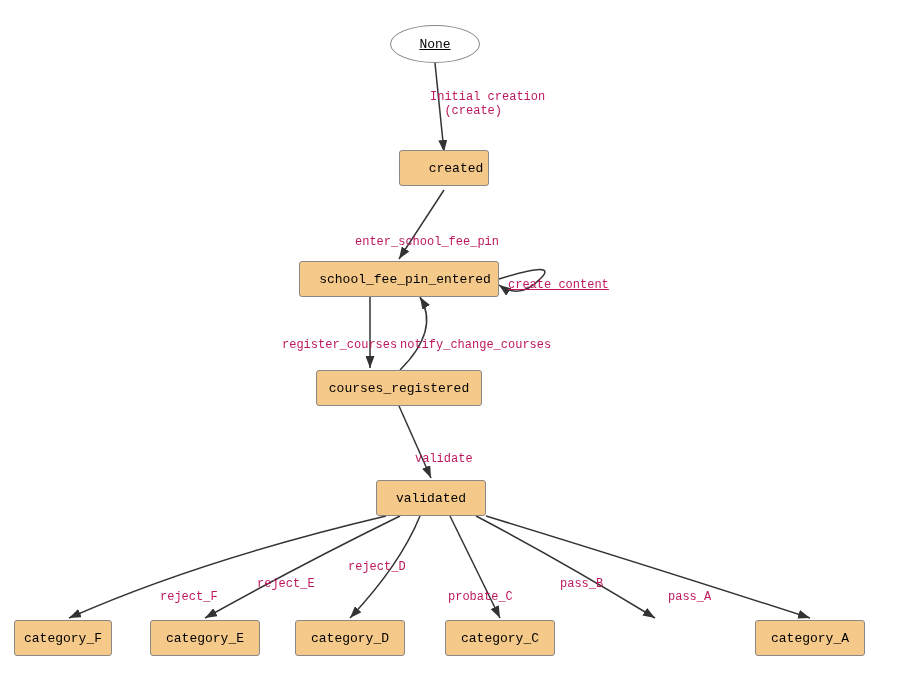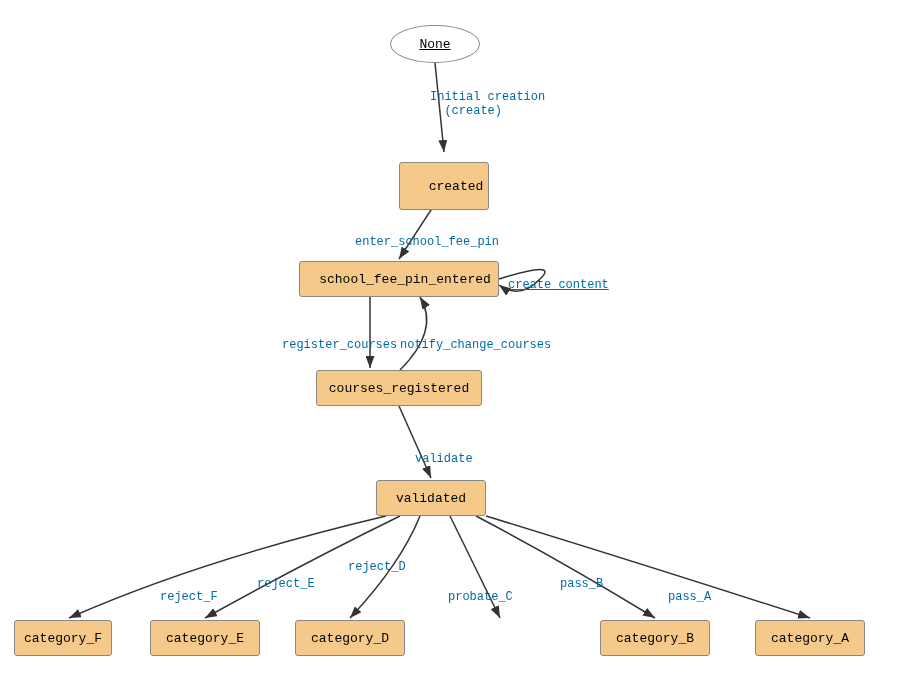--- a/index.html
+++ b/index.html
@@ -40,21 +40,21 @@
     }
     .node-ellipse {
       background: #ffffff;
       border: 1.5px solid #888;
       border-radius: 50%;
     }
     .edge-label {
       position: absolute;
       font-family: 'Courier New', Courier, monospace;
       font-size: 12px;
-      color: #0369a1;
+      color: #be185d;
       white-space: nowrap;
     }
   </style>
 </head>
 <body>
 
 <div class="diagram-container">
 
   <svg class="arrows">
     <defs>
@@ -86,21 +86,21 @@
     <path d="M 476 516 Q 560 560 655 618" stroke="#333" stroke-width="1.5" fill="none" marker-end="url(#arrowhead)"></path>
 
     <path d="M 486 516 Q 630 560 810 618" stroke="#333" stroke-width="1.5" fill="none" marker-end="url(#arrowhead)"></path>
 
   </svg>
 
   <div class="node node-ellipse" style="left:390px; top:25px; width:90px; height:38px;text-decoration:underline;">
     <span>None</span>
   </div>
 
-  <div class="node node-rect" style="left:399px; top:162px; width:90px; height:48px;padding-left:24px;">
+  <div class="node node-rect" style="left:399px; top:150px; width:90px; height:36px;padding-left:24px;">
     <span>created</span>
   </div>
 
   <div class="node node-rect" style="left:299px; top:261px; width:200px; height:36px;padding-left:12px;">
     <span>school_fee_pin_entered</span>
   </div>
 
   <div class="node node-rect" style="left:316px; top:370px; width:166px; height:36px;">
     <span>courses_registered</span>
   </div>
@@ -114,24 +114,24 @@
   </div>
 
   <div class="node node-rect" style="left:150px; top:620px; width:110px; height:36px;">
     <span>category_E</span>
   </div>
 
   <div class="node node-rect" style="left:295px; top:620px; width:110px; height:36px;">
     <span>category_D</span>
   </div>
 
+  <div class="node node-rect" style="left:445px; top:620px; width:110px; height:36px;">
+    <span>category_C</span>
+  </div>
 
-  <div class="node node-rect" style="left:600px; top:620px; width:110px; height:36px;">
-    <span>category_B</span>
-  </div>
 
   <div class="node node-rect" style="left:755px; top:620px; width:110px; height:36px;">
     <span>category_A</span>
   </div>
 
   <div class="edge-label" style="left:430px; top:90px;">
     <span>Initial creation</span><br>
     <span>&nbsp;&nbsp;(create)</span>
   </div>
 

